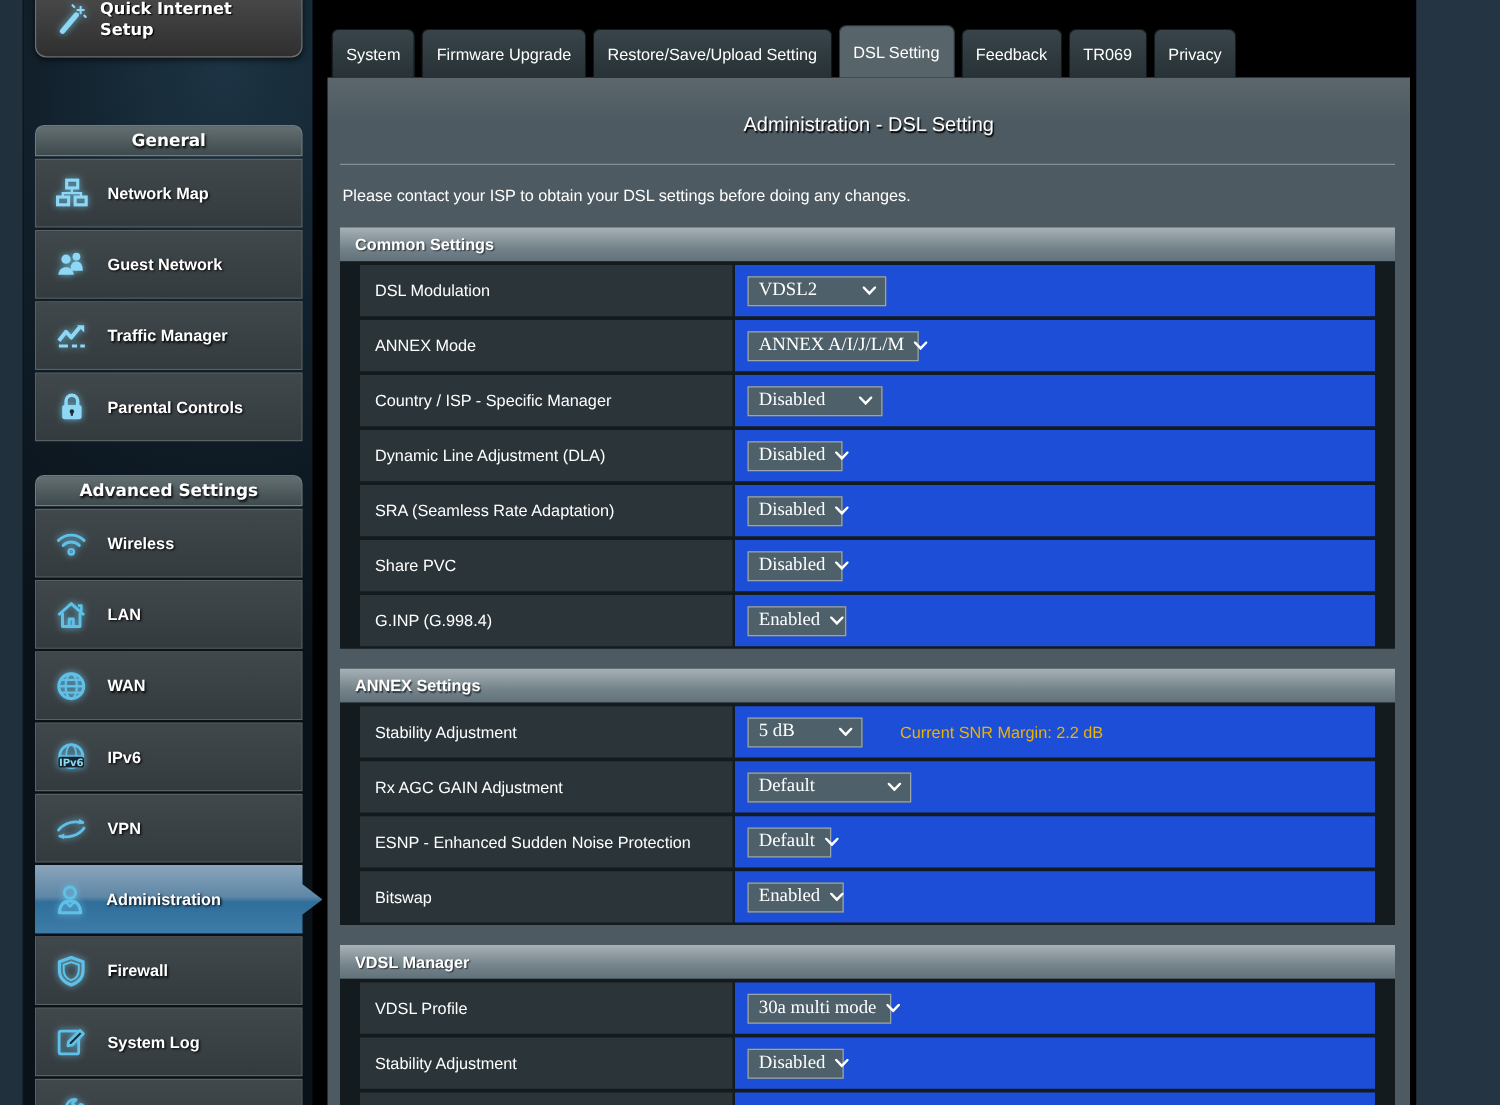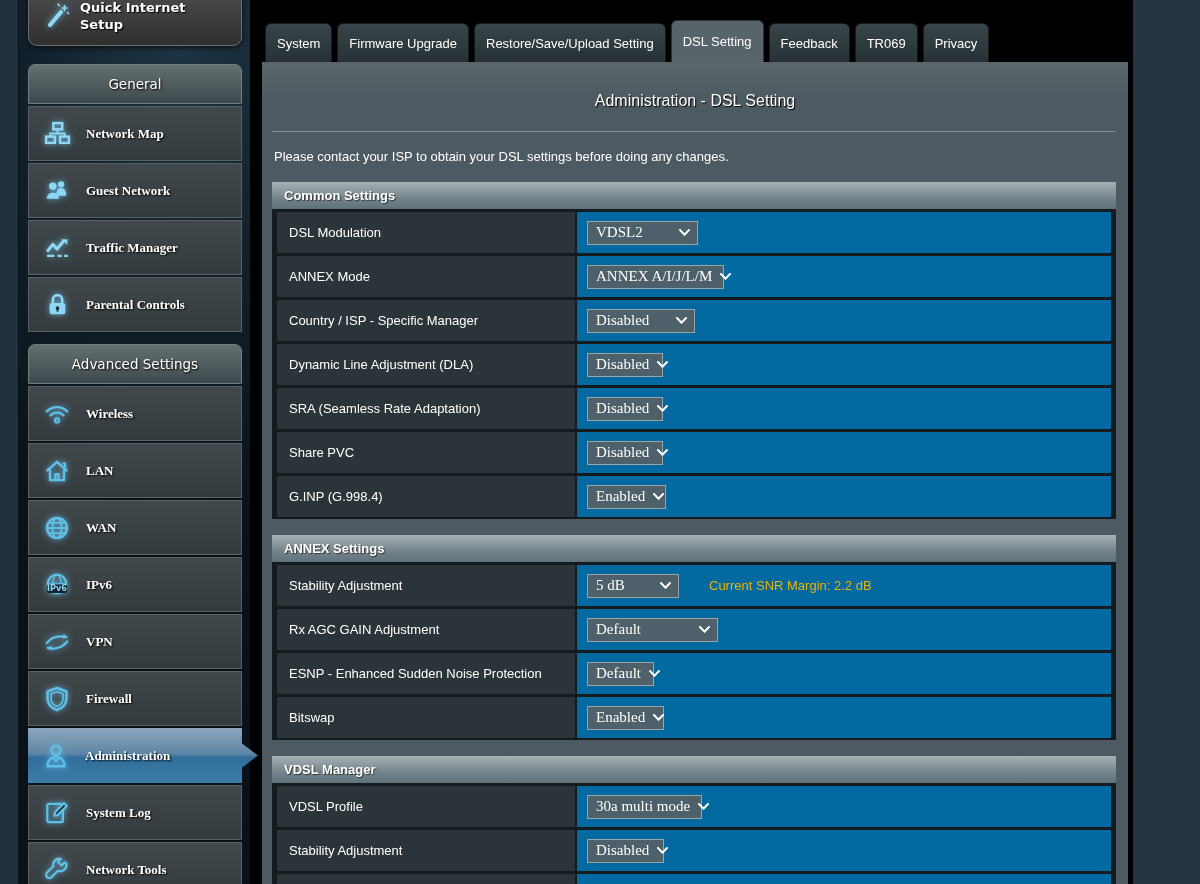--- a/index.html
+++ b/index.html
@@ -20,31 +20,31 @@
   
   .qis{
     position:absolute;left:28px;top:-16px;width:214px;height:62px;box-sizing:border-box;
     background:linear-gradient(#4f4f4f,#2f2f2f);border:1px solid #6f6f6f;border-radius:9px;
     display:flex;align-items:center;box-shadow:0 2px 5px rgba(0,0,0,.65);cursor:pointer;
   }
   .qis .icon{margin:6px 8px 0 13px;}
   .qis-label{width:132px;font-family:"DejaVu Sans",sans-serif;font-weight:bold;font-size:13px;line-height:1.3;text-shadow:1px 1px 1px #000;margin-top:4px;}
   .menu-group{position:absolute;left:28px;width:214px;}
   .group-header{
-    height:40px;box-sizing:border-box;display:flex;align-items:center;justify-content:center;
+    height:25px;box-sizing:border-box;display:flex;align-items:center;justify-content:center;
     background:linear-gradient(#646f72,#3e4a4d);border:1px solid #737d80;border-radius:7px 7px 0 0;
-    font-family:"DejaVu Sans",sans-serif;font-weight:normal;font-size:13.5px;text-shadow:1px 1px 2px #000;
+    font-family:"DejaVu Sans",sans-serif;font-weight:bold;font-size:13.5px;text-shadow:1px 1px 2px #000;margin-top:36px;
   }
   .menu-item{
     height:55px;margin-top:2px;box-sizing:border-box;display:flex;align-items:center;cursor:pointer;
     background:linear-gradient(#41484b,#343b3e);border:1px solid #5a6163;
   }
   .menu-item .icon{width:32px;display:flex;justify-content:center;margin:0 13px 0 12px;}
   .icon svg{filter:drop-shadow(0 0 3px rgba(110,205,245,.8));}
-  .item-label{font-family:Liberation Serif, serif;font-weight:bold;font-size:13px;text-shadow:1px 1px 2px #000;}
+  .item-label{font-family:Liberation Sans, sans-serif;font-weight:bold;font-size:13px;text-shadow:1px 1px 2px #000;}
   .menu-item.selected{
     width:230px;border:none;
     background:linear-gradient(#8ba5bb,#5e87a6 46%,#306e9a 54%,#3e7da9);
     clip-path:polygon(0 0,214px 0,214px 28%,230px 50%,214px 72%,214px 100%,0 100%);
   }
 
   
   .tabs{position:absolute;left:265px;top:0;height:62px;display:flex;align-items:flex-end;gap:5px;z-index:4;}
   .tab{
     height:38px;padding:0 11px;display:flex;align-items:center;white-space:nowrap;
@@ -61,24 +61,24 @@
   .page-title{margin:30px 0 12px 2px;font-size:16px;font-weight:normal;text-shadow:1px 1px 1px #000;text-align:center;}
   hr.rule{border:none;border-top:1px solid #829096;margin:21px 0 0;}
   .note-text{margin:17px 0 0 2px;font-size:13px;}
   .section{margin-top:16px;}
   .section:first-of-type{margin-top:18px;border-radius:14px;}
   .section-header{
     height:27px;display:flex;align-items:center;padding-left:12px;box-sizing:border-box;
     font-size:13px;font-weight:bold;text-shadow:1px 1px 1px rgba(0,0,0,.6);
     background:linear-gradient(#a7b1b6,#75848b 60%,#61717a);
   }
-  .tbl{background:#141b1f;padding:3px 5px 2px;display:flex;flex-direction:column;gap:3px;}
+  .tbl{background:#141b1f;padding:3px 16px 2px;display:flex;flex-direction:column;gap:3px;}
   .row{display:flex;gap:2px;height:41px;}
   .cell-label{width:298px;flex:none;background:#2b3539;display:flex;align-items:center;padding-left:12px;box-sizing:border-box;font-size:13px;}
-  .cell-value{flex:1;background:#0369a1;display:flex;align-items:center;padding-left:10px;}
+  .cell-value{flex:1;background:#1d4ed8;display:flex;align-items:center;padding-left:10px;}
   .select{
     height:24px;box-sizing:border-box;display:flex;align-items:center;justify-content:space-between;
     background:#4e6069;border:1px solid #9aa5aa;padding:0 7px 0 8px;cursor:pointer;
     font-family:"Liberation Serif",serif;font-size:15px;color:#fff;white-space:nowrap;
   }
   .select .chev{flex:none;margin-left:8px;}
   .row-note{margin-left:30px;font-size:13px;color:#eeb200;}
 </style>
 </head>
 <body>
@@ -208,42 +208,42 @@
               <g fill="none" stroke="#5fc0e8" stroke-width="2.1" stroke-linecap="round">
                 <path d="M3.5 14 C8 8.5, 15 7, 21.5 8.5"></path>
                 <path d="M22.5 12.5 C18 18.5, 10.5 20, 4.5 18.5"></path>
               </g>
               <path d="M19 5.5l4 2.7-4.6 1.6z" fill="#5fc0e8"></path>
               <path d="M7.5 20.8l-4.2-2.4 4.6-1.9z" fill="#5fc0e8"></path>
             </svg>
           </span>
          <span class="item-label">VPN</span>
        </div>
-        <div class="menu-item">
-         <span class="icon">
-            <svg width="28" height="28" viewBox="0 0 26 26">
-              <g fill="none" stroke="#5fc0e8" stroke-linejoin="round">
-                <path d="M13 2.8 L21.8 6 V12 C21.8 18 17.6 21.6 13 23.2 C8.4 21.6 4.2 18 4.2 12 V6 Z" stroke-width="2.3"></path>
-                <path d="M13 6.2 L18.6 8.2 V12.2 C18.6 16.2 16 18.6 13 19.8 C10 18.6 7.4 16.2 7.4 12.2 V8.2 Z" stroke-width="1.5"></path>
-              </g>
-            </svg>
-          </span>
-         <span class="item-label">Firewall</span>
-       </div>
         <div class="menu-item selected">
          <span class="icon">
             <svg width="28" height="28" viewBox="0 0 26 26">
               <g fill="none" stroke="#5fc0e8" stroke-width="2.2" stroke-linejoin="round">
                 <circle cx="13" cy="7.6" r="4.2"></circle>
                 <path d="M5 22.5 C5.6 16 9 13.8 13 13.8 C17 13.8 20.4 16 21 22.5 Z"></path>
                 <path d="M10 14.5 L13 18 L16 14.5" stroke-width="1.6"></path>
               </g>
             </svg>
           </span>
          <span class="item-label">Administration</span>
+       </div>
+        <div class="menu-item">
+         <span class="icon">
+            <svg width="28" height="28" viewBox="0 0 26 26">
+              <g fill="none" stroke="#5fc0e8" stroke-linejoin="round">
+                <path d="M13 2.8 L21.8 6 V12 C21.8 18 17.6 21.6 13 23.2 C8.4 21.6 4.2 18 4.2 12 V6 Z" stroke-width="2.3"></path>
+                <path d="M13 6.2 L18.6 8.2 V12.2 C18.6 16.2 16 18.6 13 19.8 C10 18.6 7.4 16.2 7.4 12.2 V8.2 Z" stroke-width="1.5"></path>
+              </g>
+            </svg>
+          </span>
+         <span class="item-label">Firewall</span>
        </div>
         <div class="menu-item">
          <span class="icon">
             <svg width="28" height="28" viewBox="0 0 26 26">
               <g fill="none" stroke="#5fc0e8" stroke-width="2.1" stroke-linejoin="round">
                 <rect x="4" y="4.5" width="14.5" height="17" rx="1.5"></rect>
                 <path d="M13.5 15 L22 6.5 L19.5 4 L11 12.5 L10.5 15.5 Z" fill="#12242e"></path>
               </g>
             </svg>
           </span>

